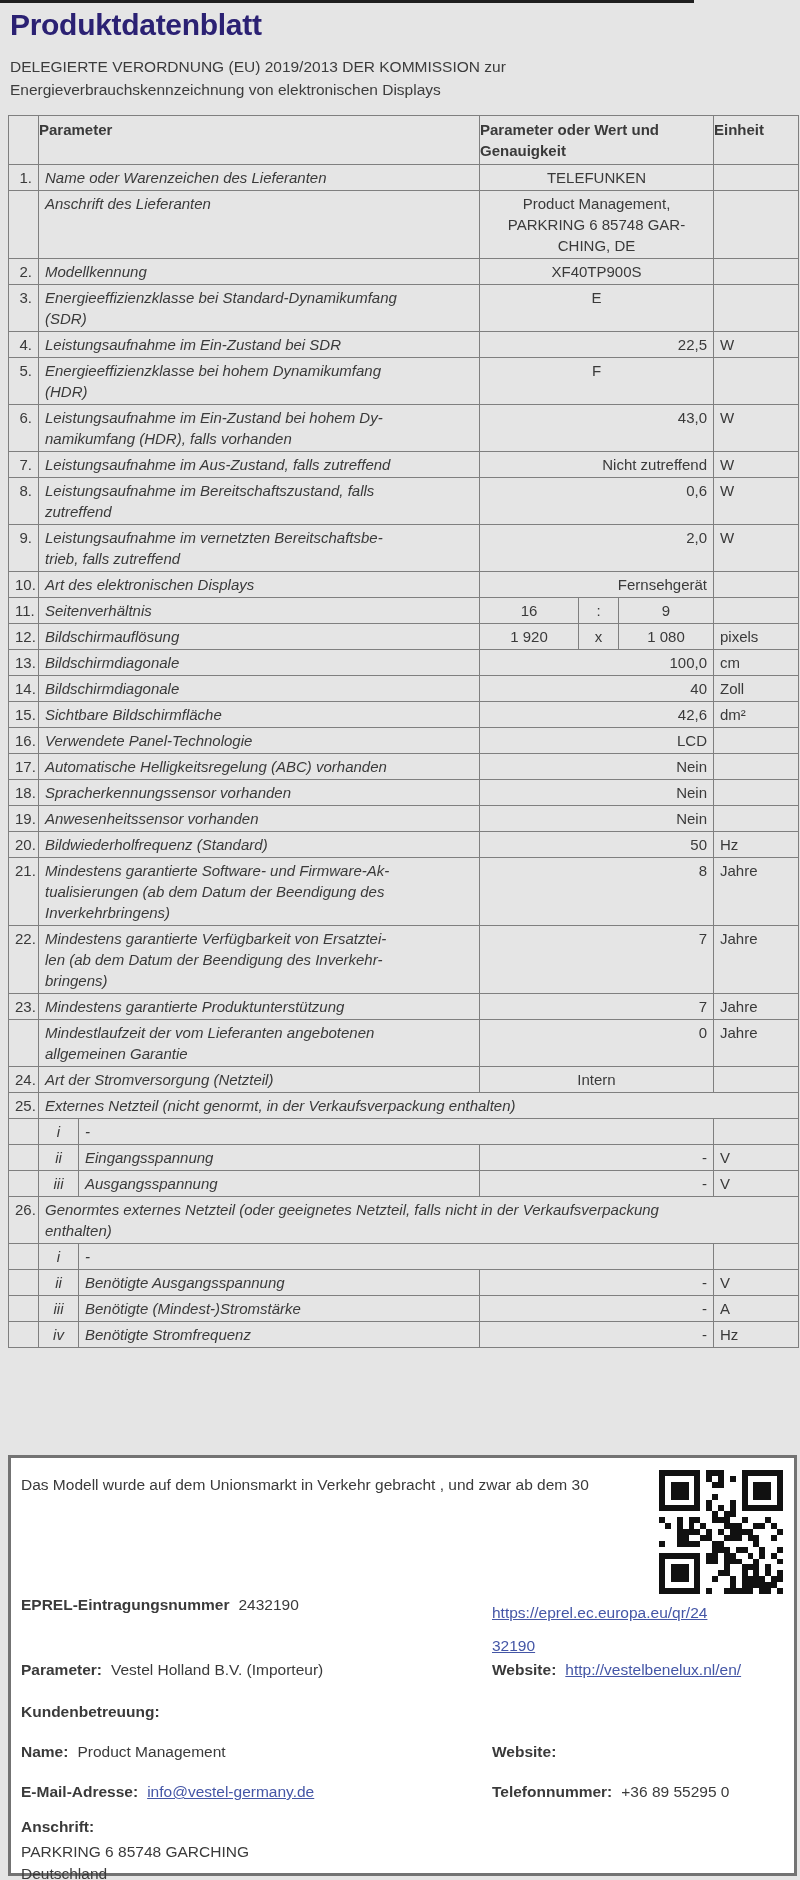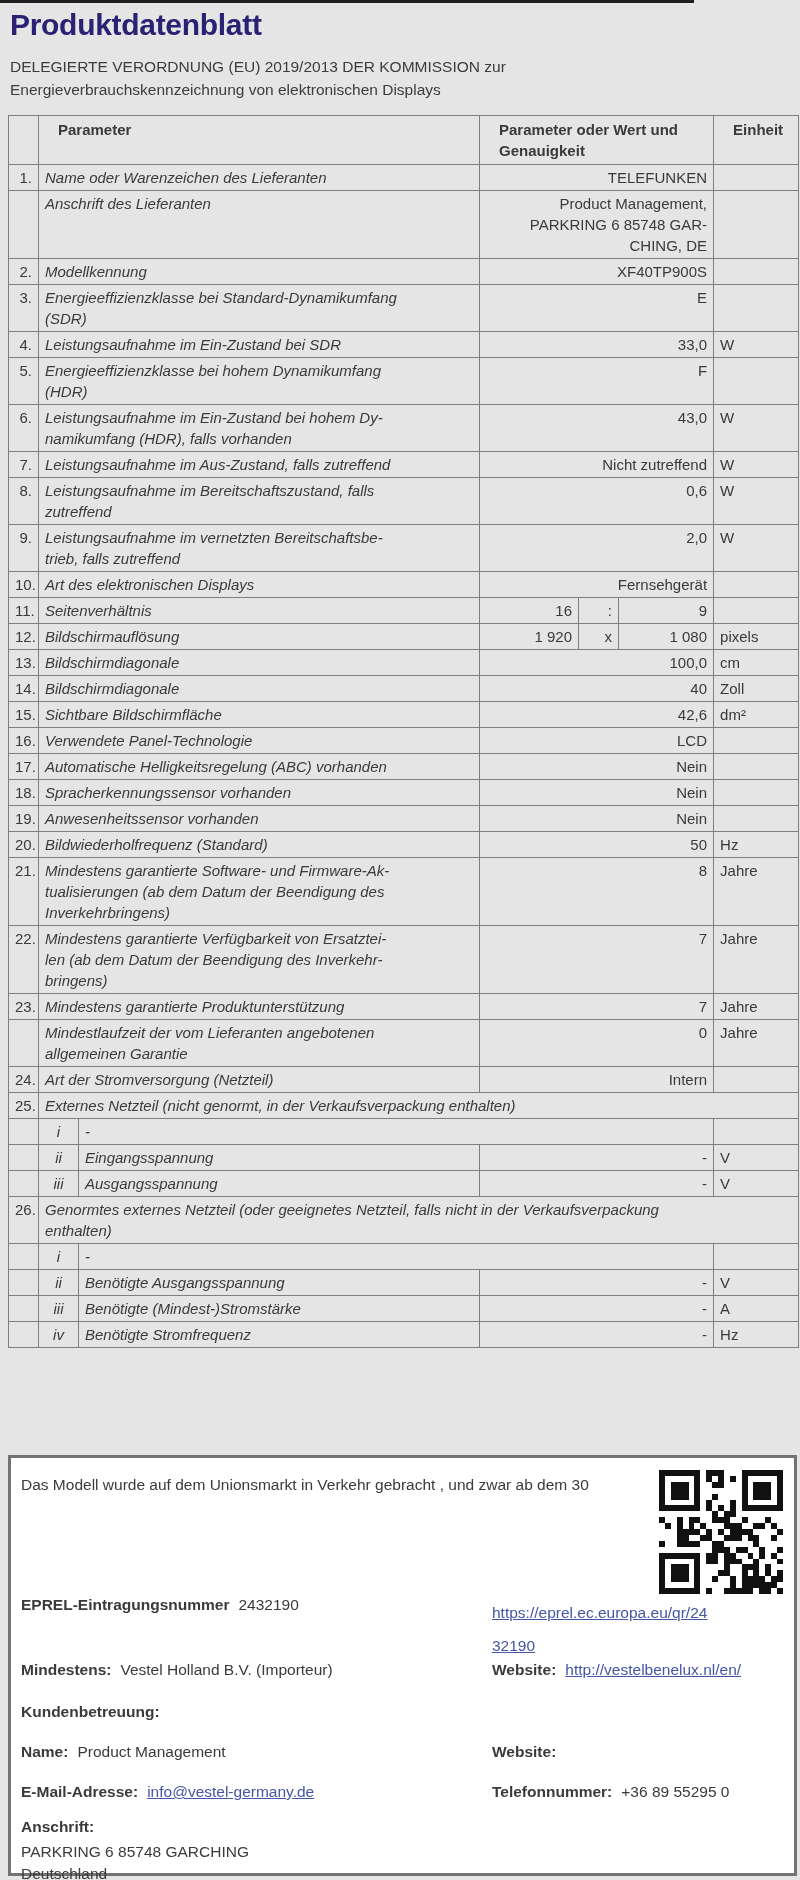--- a/index.html
+++ b/index.html
@@ -13,27 +13,27 @@
   body{background:#ffffff;font-family:"Liberation Sans",sans-serif;color:var(--text-color);}
   .page{position:relative;width:800px;height:1880px;background:#e5e5e5;overflow:hidden;}
   .scan-strip{position:absolute;top:0;left:0;width:694px;height:3px;background:#1f1f1f;}
   .doc-title{margin:8px 0 0 10px;font-size:30px;font-weight:bold;color:var(--title-color);letter-spacing:-0.3px;}
   .doc-subtitle{margin:13px 0 0 10px;font-size:15.5px;line-height:23px;color:#3c3c3c;white-space:pre-line;}
 
   table.spec{border-collapse:collapse;margin:14px 0 0 8px;width:790px;table-layout:fixed;
     font-size:15px;color:var(--text-color);}
   table.spec th,table.spec td{border:1px solid var(--border-color);vertical-align:top;
     line-height:21px;padding:2px 6px;}
-  table.spec th{font-weight:bold;text-align:left;white-space:pre-line;padding:3px 19px;}
+  table.spec th{font-weight:bold;text-align:left;white-space:pre-line;padding:3px 0;}
   td.num{text-align:right;padding-right:5px;}
   td.roman{font-style:italic;text-align:center;}
   td.label{text-align:left;white-space:pre-line;font-style:italic;}
   td.val{text-align:right;}
-  td.val.left{text-align:right;}
-  td.val.center{text-align:right;}
+  td.val.left{text-align:center;}
+  td.val.center{text-align:center;}
   td.unit{text-align:left;}
 
   .footer-box{position:absolute;top:1455px;left:8px;width:789px;height:421px;
     border:3px solid #737373;background:#ffffff;font-size:15.5px;}
   .footer-box .abs{position:absolute;}
   .fb-label{font-weight:bold;margin-right:9px;}
   a.doc-link{color:var(--link-color);text-decoration:underline;cursor:pointer;}
   .market-text{top:18px;left:10px;width:642px;white-space:nowrap;overflow:hidden;}
   .qr-wrap{top:12px;left:648px;width:124px;height:124px;}
   .eprel-row{top:138px;left:10px;}
@@ -102,21 +102,21 @@
         <tr>
           <td class="num">3.</td>
           <td class="label" colspan="2">Energieeffizienzklasse bei Standard-Dynamikumfang
 (SDR)</td>
           <td class="val left" colspan="3">E</td>
           <td class="unit"></td>
         </tr>
         <tr>
           <td class="num">4.</td>
           <td class="label" colspan="2">Leistungsaufnahme im Ein-Zustand bei SDR</td>
-          <td class="val right" colspan="3">33,0</td>
+          <td class="val right" colspan="3">22,5</td>
           <td class="unit">W</td>
         </tr>
         <tr>
           <td class="num">5.</td>
           <td class="label" colspan="2">Energieeffizienzklasse bei hohem Dynamikumfang
 (HDR)</td>
           <td class="val left" colspan="3">F</td>
           <td class="unit"></td>
         </tr>
         <tr>
@@ -537,21 +537,21 @@
         </g>
       </svg>
 
     <div class="abs eprel-row">
       <span class="fb-label">EPREL-Eintragungsnummer</span><span>2432190</span>
     </div>
     <a class="abs doc-link eprel-link">https://eprel.ec.europa.eu/qr/24
 32190</a>
 
     <div class="abs lieferant-row">
-      <span class="fb-label">Mindestens:</span><span>Vestel Holland B.V. (Importeur)</span>
+      <span class="fb-label">Parameter:</span><span>Vestel Holland B.V. (Importeur)</span>
     </div>
     <div class="abs website-row">
       <span class="fb-label">Website:</span><a class="doc-link">http://vestelbenelux.nl/en/</a>
     </div>
 
     <div class="abs kunden-row fb-label">Kundenbetreuung:</div>
 
     <div class="abs name-row">
       <span class="fb-label">Name:</span><span>Product Management</span>
     </div>

